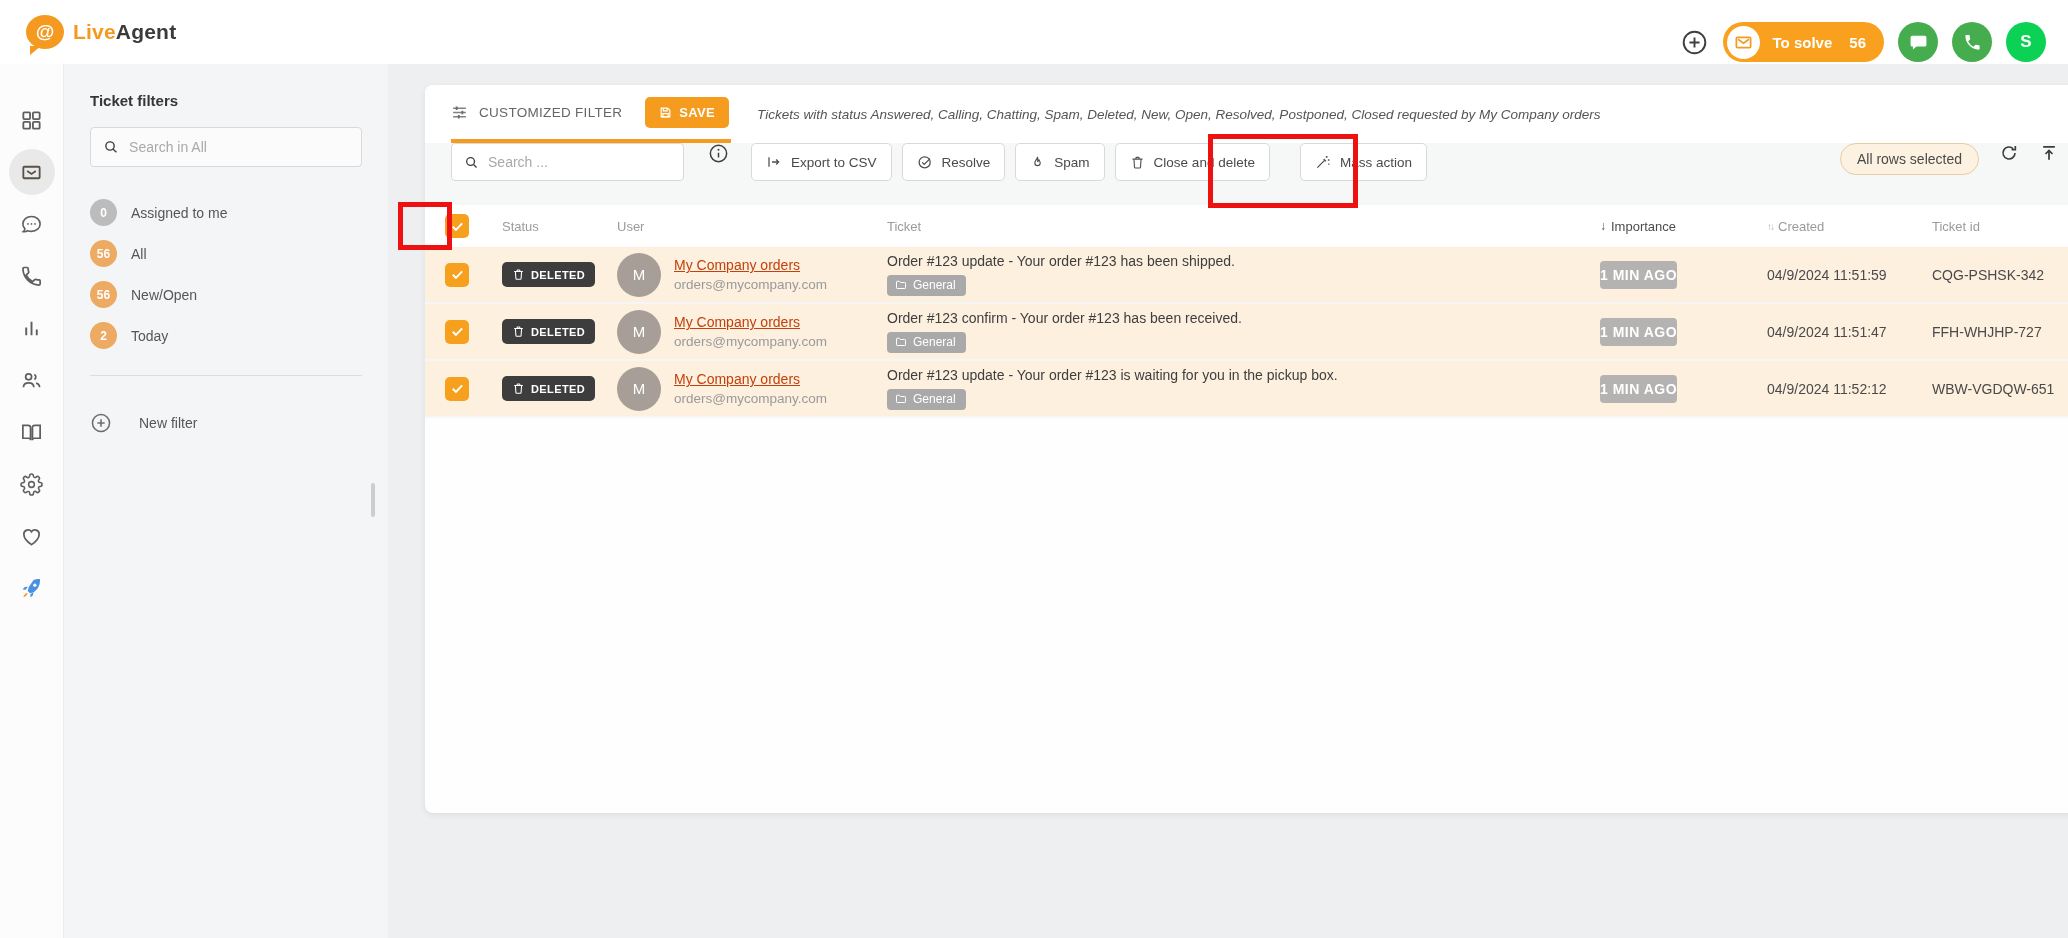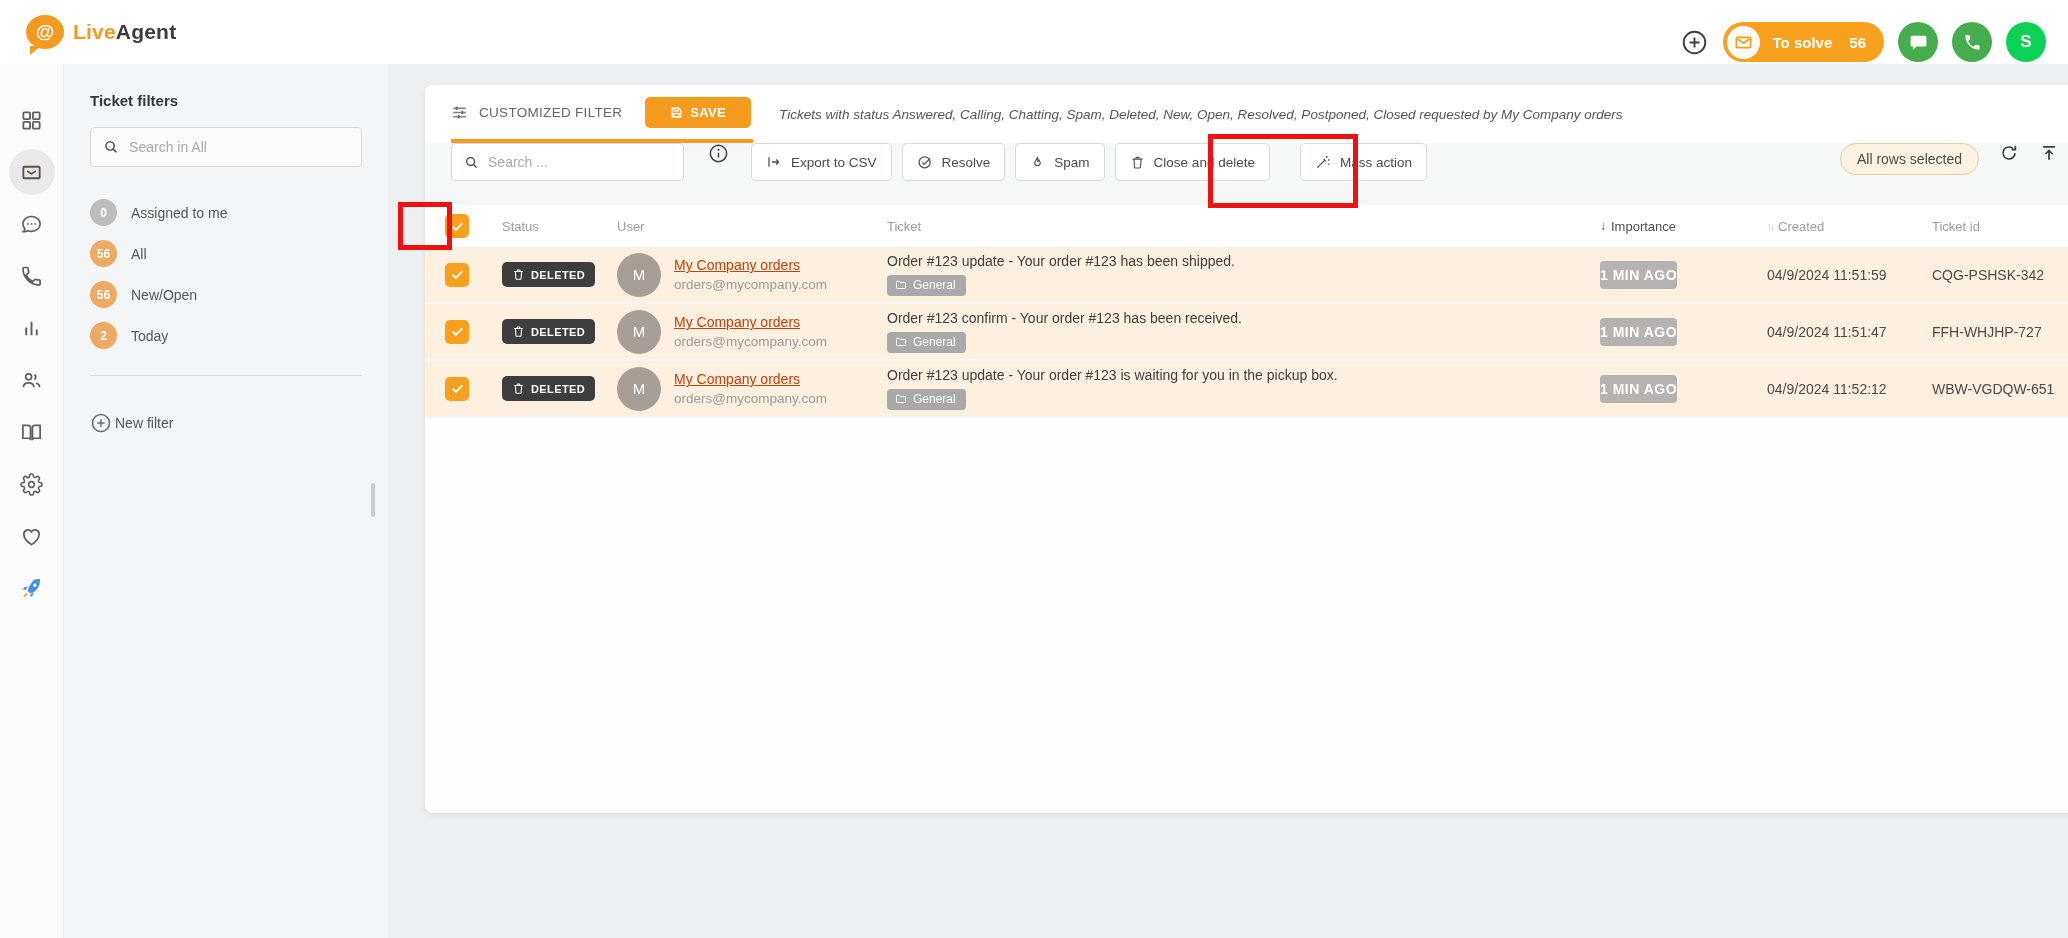--- a/index.html
+++ b/index.html
@@ -31,31 +31,31 @@
   
   .fpanel { position:absolute; left:64px; top:64px; width:324px; height:874px; background:#f4f5f6; padding:28px 26px 10px 26px; }
   .fp-title { font-size:15px; font-weight:bold; color:#363636; margin-bottom:18px; }
   .fp-search { height:40px; background:#fbfbfc; border:1px solid #d9d9d9; border-radius:4px; display:flex; align-items:center; gap:10px; padding:0 12px; color:#555; margin-bottom:32px; }
   .fp-search input, .tb-search input { border:0; outline:0; background:transparent; font-size:14px; color:#555; width:100%; font-family:"Liberation Sans", sans-serif; }
   .fp-search input::placeholder, .tb-search input::placeholder { color:#a9a9a9; }
   .fp-item { display:flex; align-items:center; gap:14px; margin-bottom:14px; font-size:14px; color:#565656; cursor:pointer; }
   .fbadge { min-width:27px; height:27px; padding:0 4px; border-radius:50%; color:#fff; font-size:12px; font-weight:bold; display:flex; align-items:center; justify-content:center; }
   .fbadge.gray { background:#bcbcbc; } .fbadge.orange { background:#edaa63; }
   .fp-divider { border:0; border-top:1px solid #dcdcdc; margin:26px 0 0 0; }
-  .fp-new { margin-top:36px; display:flex; align-items:center; gap:3px; font-size:14px; color:#565656; cursor:pointer; }
+  .fp-new { margin-top:36px; display:flex; align-items:center; gap:27px; font-size:14px; color:#565656; cursor:pointer; }
   .scroll-thumb { position:absolute; left:371px; top:483px; width:4px; height:34px; background:#cdcdcd; border-radius:2px; }
 
   
   .main { position:absolute; left:388px; top:64px; width:1680px; height:874px; background:#edeff1; }
   .card { position:absolute; left:2px; top:21px; width:1656px; height:728px; background:#fefefe; border-radius:8px; box-shadow:0 2px 6px rgba(0,0,0,.07); overflow:hidden;margin-left:35px; }
 
   .tabrow { height:58px; display:flex; align-items:center; padding:0 26px; background:#fff; }
   .tab { height:58px; display:flex; align-items:center; gap:11px; border-bottom:4px solid #f59b1e; padding-right:2px; cursor:pointer; }
   .tab-label { font-size:13.5px; color:#666; letter-spacing:.3px; white-space:nowrap; }
-  .save-btn { background:#f59b1e; border:0; color:#fff; font-weight:bold; font-size:13px; letter-spacing:.3px; border-radius:5px; padding:8px 25px; display:inline-flex; align-items:center; gap:7px; margin-left:12px; cursor:pointer; font-family:"Liberation Sans", sans-serif; }
+  .save-btn { background:#f59b1e; border:0; color:#fff; font-weight:bold; font-size:13px; letter-spacing:.3px; border-radius:5px; padding:8px 14px; display:inline-flex; align-items:center; gap:7px; margin-left:12px; cursor:pointer; font-family:"Liberation Sans", sans-serif; }
   .tab-desc { font-style:italic; font-size:13.5px; color:#555; margin-left:26px; white-space:nowrap; }
 
   .toolbar { height:62px; background:#f6f7f7; display:flex; align-items:flex-start; padding:0 22px 0 26px; gap:10px; }
   .tb-search { width:233px; height:38px; background:#fff; border:1px solid #d9d9d9; border-radius:4px; display:flex; align-items:center; gap:9px; padding:0 12px; color:#4a4a4a; }
   .info-ic { margin:0 12px 0 14px; color:#3f3f3f; display:flex; cursor:pointer; }
   .tbtn { height:38px; background:#fff; border:1px solid #d9d9d9; border-radius:5px; display:inline-flex; align-items:center; gap:9px; padding:16px 14px; font-size:13.5px; color:#4a4a4a; cursor:pointer; font-family:"Liberation Sans", sans-serif; white-space:nowrap; }
   .tbtn svg { color:#4f4f4f; }
   .mass-gap { margin-left:20px; }
   .tb-spacer { flex:1; }
   .sel-pill { background:#fdf2e2; border:1px solid #e7cda6; border-radius:16px; padding:7px 16px; font-size:14px; color:#4a4a4a; white-space:nowrap; }

